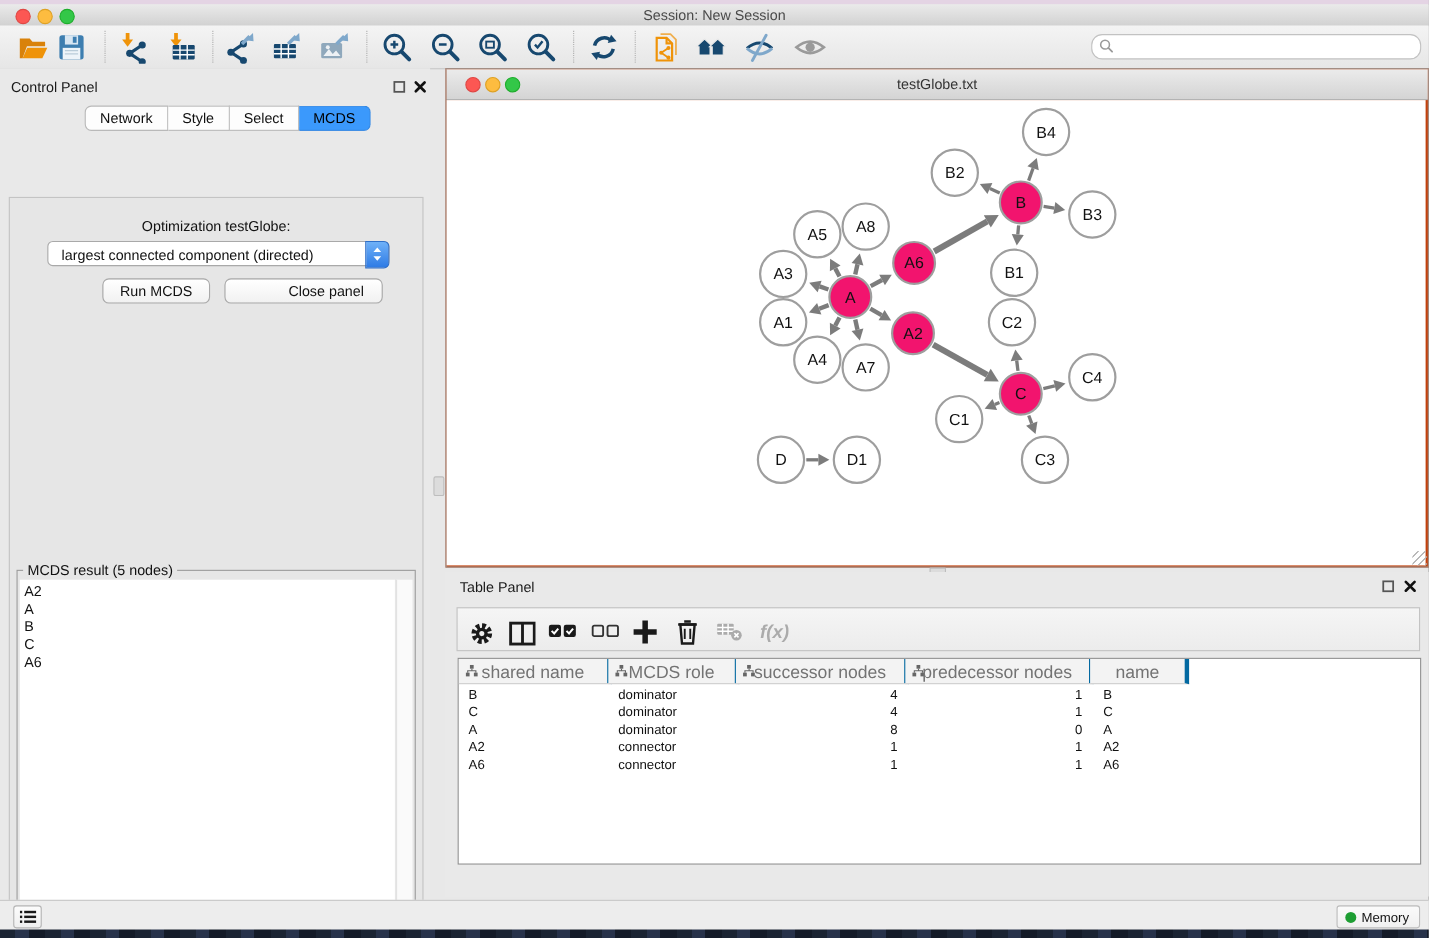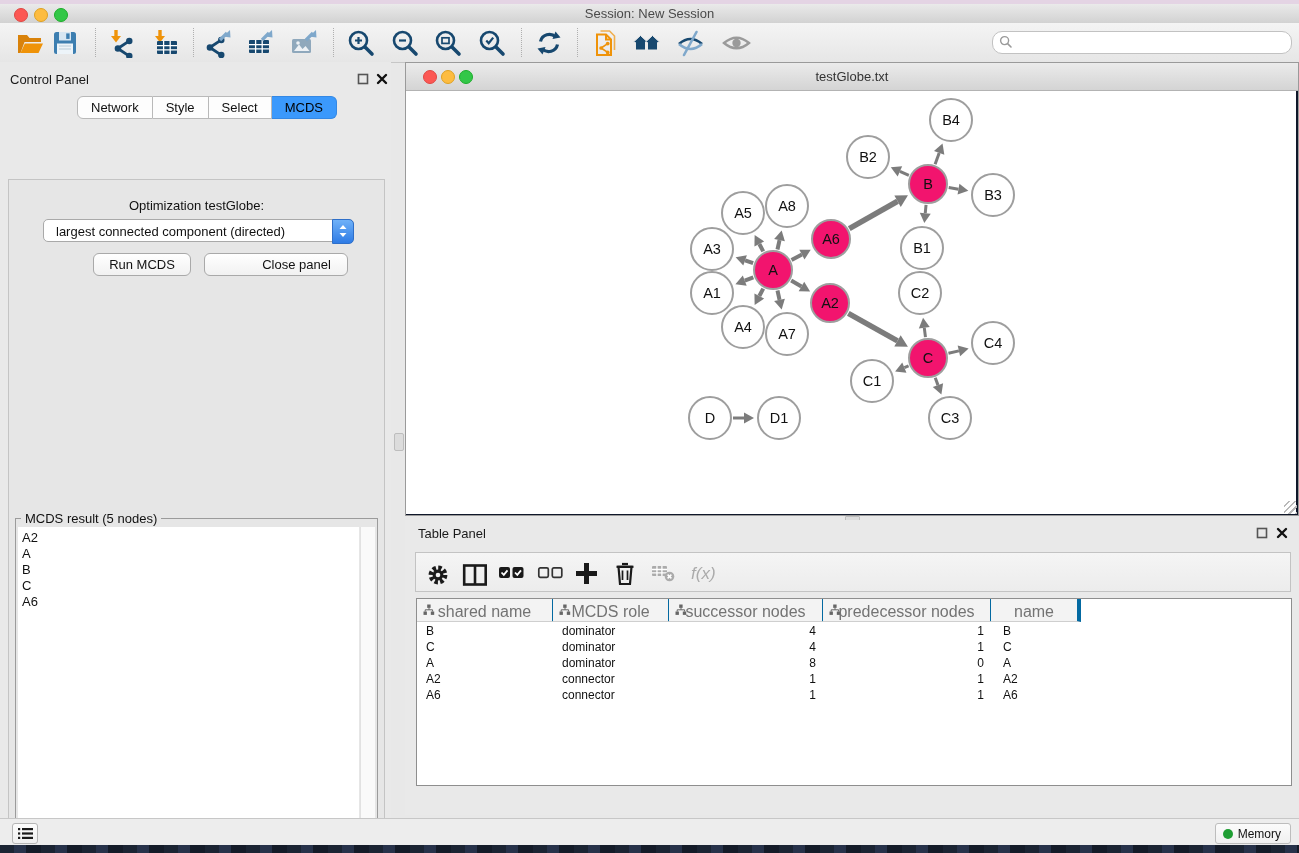--- a/index.html
+++ b/index.html
@@ -56,35 +56,35 @@
   #mcds-legend{position:absolute;left:5px;top:-8px;background:#E6E6E6;padding:0 4px;
      font-size:13px;color:#111;}
   #mcds-list{position:absolute;left:2px;top:8px;width:341px;height:326px;background:#fff;
      font-size:13px;color:#111;padding:3px 0 0 4px;box-sizing:border-box;}
   #mcds-scroll{position:absolute;right:2px;top:8px;width:14px;height:326px;
      background:#FAFAFA;border-left:1px solid #E2E2E2;}
   #mcds-list .li{height:16px;line-height:16px;}
   
   .grip{background:#DCDCDC;border:1px solid #BDBDBD;border-radius:2px;}
   
-  #net-win{left:405px;top:62px;width:892px;height:452px;background:#0f172a;
+  #net-win{left:405px;top:62px;width:892px;height:452px;background:#c2410c;
      border:1px solid #9A9A9A;}
   #net-titlebar{position:absolute;left:0;top:0;width:100%;height:27px;
      background:linear-gradient(#EBEBEB,#D4D4D4);border-bottom:1px solid #B3B3B3;}
   #net-titlebar .title{position:absolute;left:0;right:0;top:6px;text-align:center;
      font-size:13px;color:#333;}
   #net-titlebar .tl{top:7px;}
   #net-canvas{position:absolute;left:0;top:28px;width:890px;height:423px;background:#fff;}
   #resize-grip{position:absolute;right:1px;bottom:1px;width:13px;height:13px;
      background:repeating-linear-gradient(135deg,transparent 0 3px,#B9B9B9 3px 4.5px);}
   
   #tp-toolbar{left:415px;top:552px;width:876px;height:40px;
      background:linear-gradient(#F5F5F5,#ECECEC);border:1px solid #C3C3C3;box-sizing:border-box;}
-  .tpbtn{position:absolute;top:5px;width:32px;height:30px;display:flex;align-items:center;
-     justify-content:center;}
+  .tpbtn{position:absolute;top:5px;width:32px;height:30px;display:flex;align-items:flex-end;
+     justify-content:center;font-weight:bold;}
   #data-table{left:416px;top:598px;width:876px;height:188px;background:#fff;
      border:1px solid #8E8E8E;box-sizing:border-box;overflow:hidden;}
   .th{position:absolute;top:0;height:22px;background:#F3F3F3;border-right:4px solid #0369a1;
      border-bottom:1px solid #CFCFCF;font-size:16px;color:#737373;}
   .th .lbl{position:absolute;left:0;right:0;top:4px;text-align:center;}
   .th svg{position:absolute;left:6px;top:5px;}
   .td{position:absolute;height:16px;line-height:16px;font-size:12px;color:#111;
      box-sizing:border-box;}
   
   #tp-tabs{left:405px;top:790px;width:894px;display:flex;justify-content:center;}

